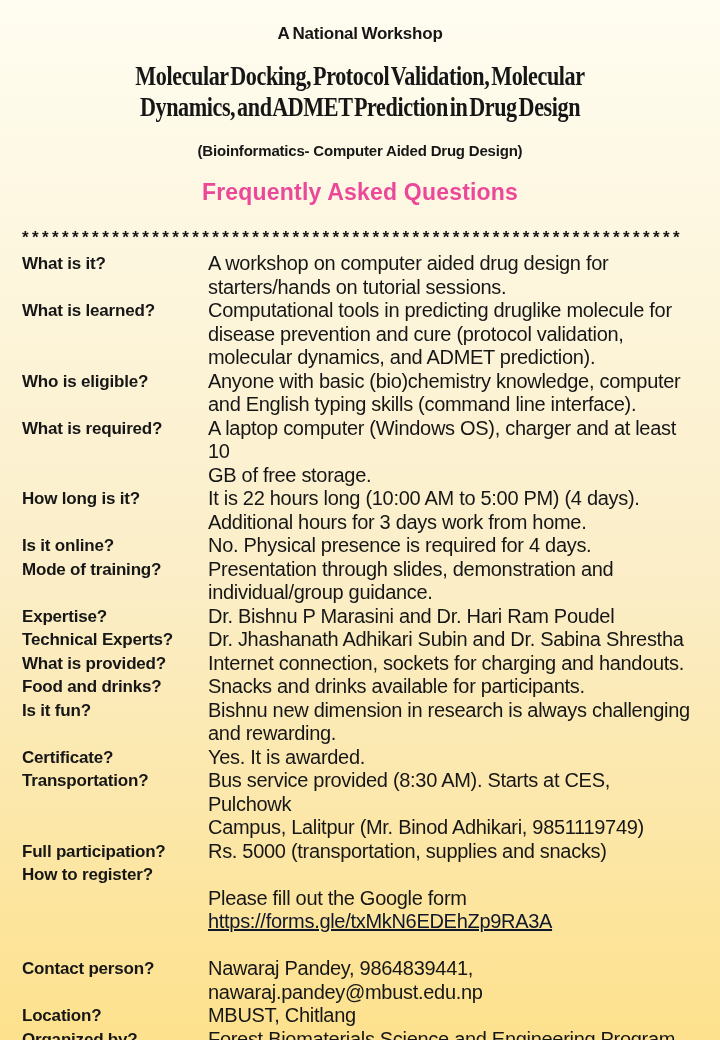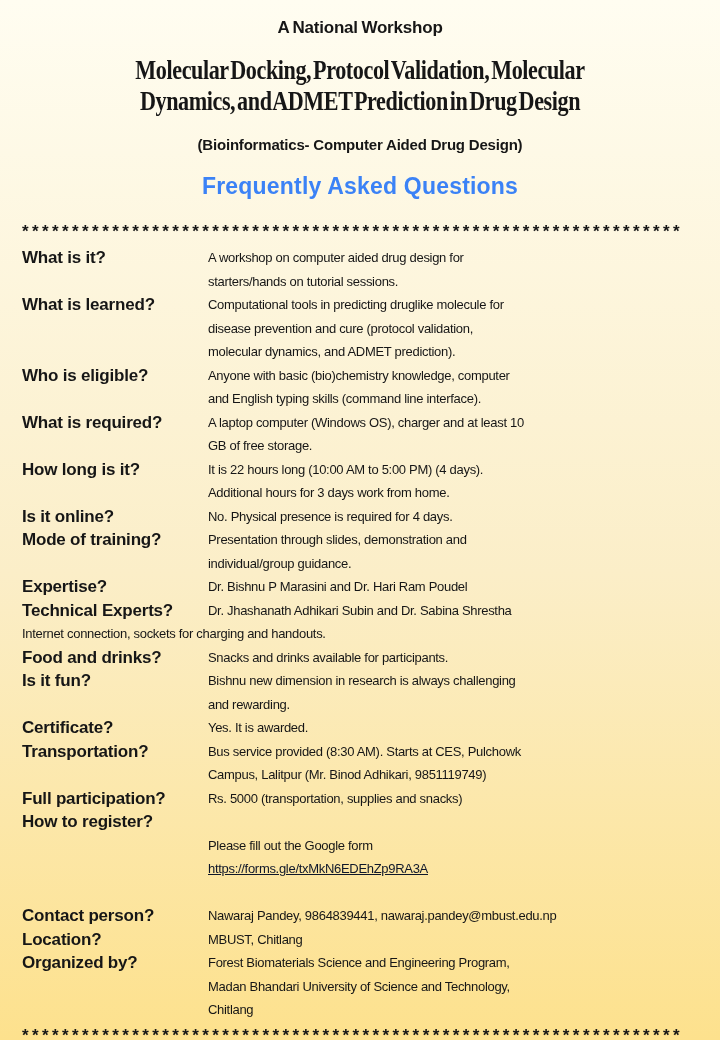--- a/index.html
+++ b/index.html
@@ -5,21 +5,21 @@
   html, body { margin: 0; padding: 0; }
   body {
     width: 720px;
     height: 1040px;
     overflow: hidden;
     background: linear-gradient(180deg, #FFFDF1 0%, #FBEEC8 55%, #FDE18D 100%);
     font-family: "Liberation Sans", sans-serif;
     color: #161616;
     -webkit-font-smoothing: antialiased;
   }
-  .header { padding-top: 17px; text-align: center; }
+  .header { padding-top: 23px; text-align: center; }
   .kicker {
     font-size: 17px;
     font-weight: bold;
     line-height: 22px;
     letter-spacing: -0.2px;
     word-spacing: -1px;
   }
   .title {
     margin-top: 16px;
     font-family: "Liberation Serif", serif;
@@ -39,21 +39,21 @@
     font-size: 15px;
     font-weight: bold;
     line-height: 20px;
     letter-spacing: -0.2px;
   }
   .faq-heading {
     margin-top: 17px;
     font-size: 23px;
     font-weight: bold;
     line-height: 28px;
-    color: #3b82f6;
+    color: #ec4899;
     text-align: center;
     letter-spacing: 0.2px;
   }
   .separator {
     margin: 0 22px;
     font-weight: bold;
     font-size: 17px;
     line-height: 24px;
     letter-spacing: 3.4px;
     white-space: nowrap;
@@ -66,21 +66,21 @@
   .q {
     width: 186px;
     flex: 0 0 186px;
     font-weight: bold;
     font-size: 17px;
     line-height: 23.5px;
     letter-spacing: -0.2px;
   }
   .a {
     flex: 1;
-    font-size: 13px;
+    font-size: 20px;
     line-height: 23.5px;
     letter-spacing: -0.3px;
     white-space: pre-line;
   }
   .a .link {
     display: block;
     color: #0f172a;
     text-decoration: underline;
     white-space: nowrap;
   }
@@ -138,20 +138,21 @@
   </div>
   <div class="row">
     <div class="q">Expertise?</div>
     <div class="a">Dr. Bishnu P Marasini and Dr. Hari Ram Poudel</div>
   </div>
   <div class="row">
     <div class="q">Technical Experts?</div>
     <div class="a">Dr. Jhashanath Adhikari Subin and Dr. Sabina Shrestha</div>
   </div>
   <div class="row">
+    <div class="q">What is provided?</div>
     <div class="a">Internet connection, sockets for charging and handouts.</div>
   </div>
   <div class="row">
     <div class="q">Food and drinks?</div>
     <div class="a">Snacks and drinks available for participants.</div>
   </div>
   <div class="row">
     <div class="q">Is it fun?</div>
     <div class="a">Bishnu new dimension in research is always challenging
 and rewarding.</div>

